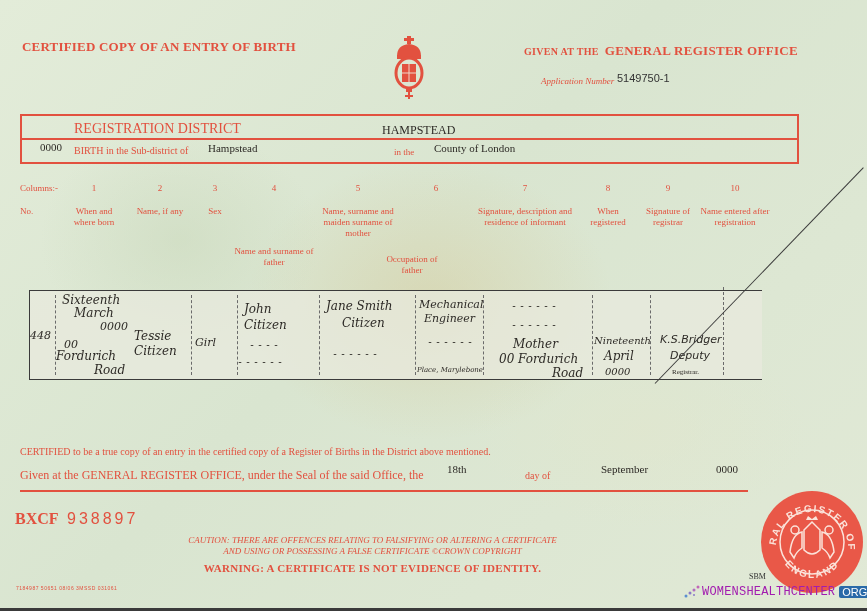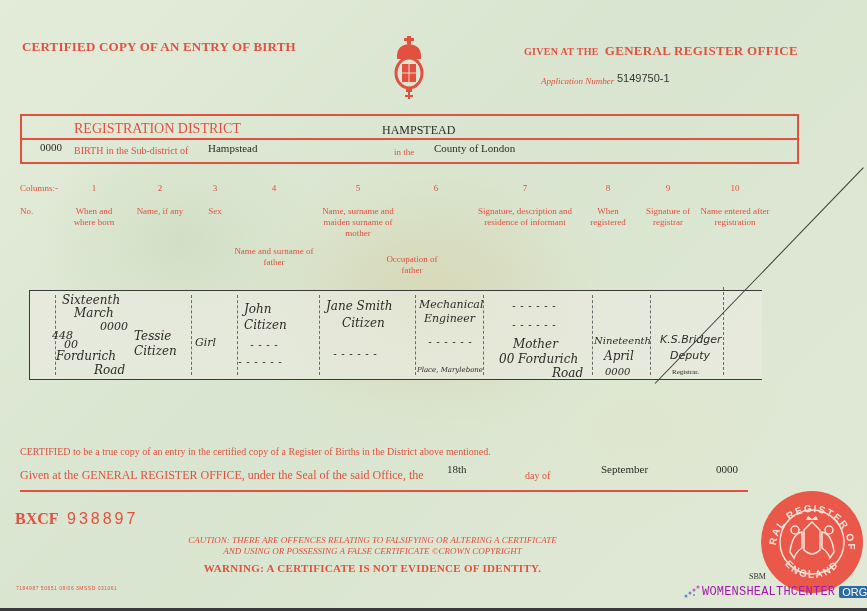--- a/index.html
+++ b/index.html
@@ -145,21 +145,21 @@
   <div class="vline" style="left:25px;"></div>
   <div class="vline" style="left:161px;"></div>
   <div class="vline" style="left:207px;"></div>
   <div class="vline" style="left:289px;"></div>
   <div class="vline" style="left:385px;"></div>
   <div class="vline" style="left:453px;"></div>
   <div class="vline" style="left:562px;"></div>
   <div class="vline" style="left:620px;"></div>
   <div class="vline" style="left:693px; top:-4px;"></div>
 
-  <div class="abs hand" style="left:0px; top:38px; font-size:11px;margin-left:22px;">448</div>
+  <div class="abs hand" style="left:0px; top:38px; font-size:11px;">448</div>
 
   <div class="abs hand" style="left:32px; top:2px;">Sixteenth</div>
   <div class="abs hand" style="left:44px; top:15px;">March</div>
   <div class="abs hand" style="left:70px; top:29px; font-size:11px;">0000</div>
   <div class="abs hand" style="left:34px; top:47px; font-size:11px;">00</div>
   <div class="abs hand" style="left:26px; top:58px;">Fordurich</div>
   <div class="abs hand" style="left:64px; top:72px;">Road</div>
 
   <div class="abs hand" style="left:104px; top:38px;">Tessie</div>
   <div class="abs hand" style="left:104px; top:53px;">Citizen</div>

